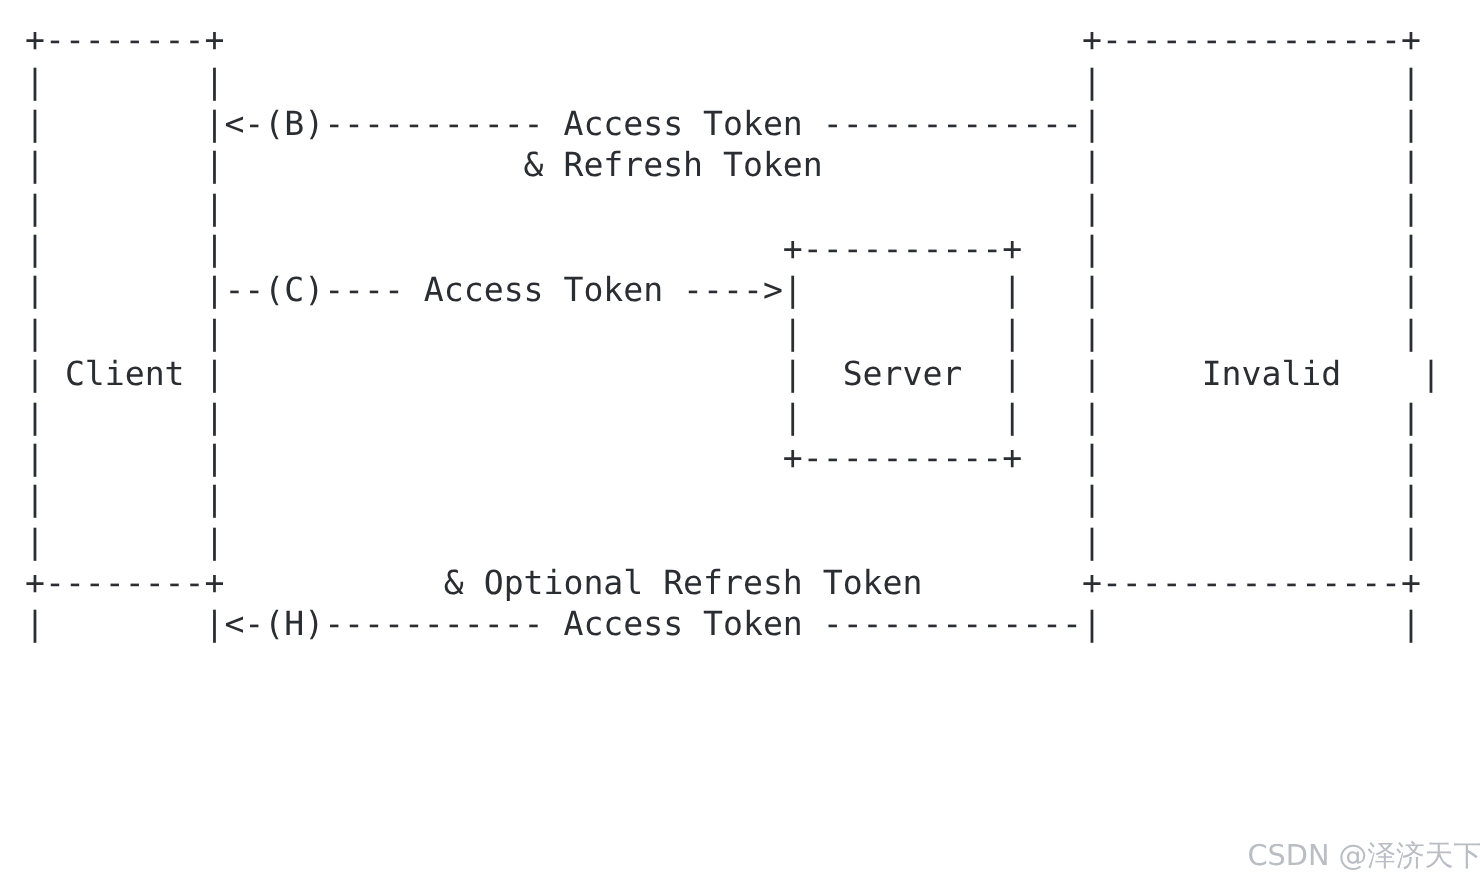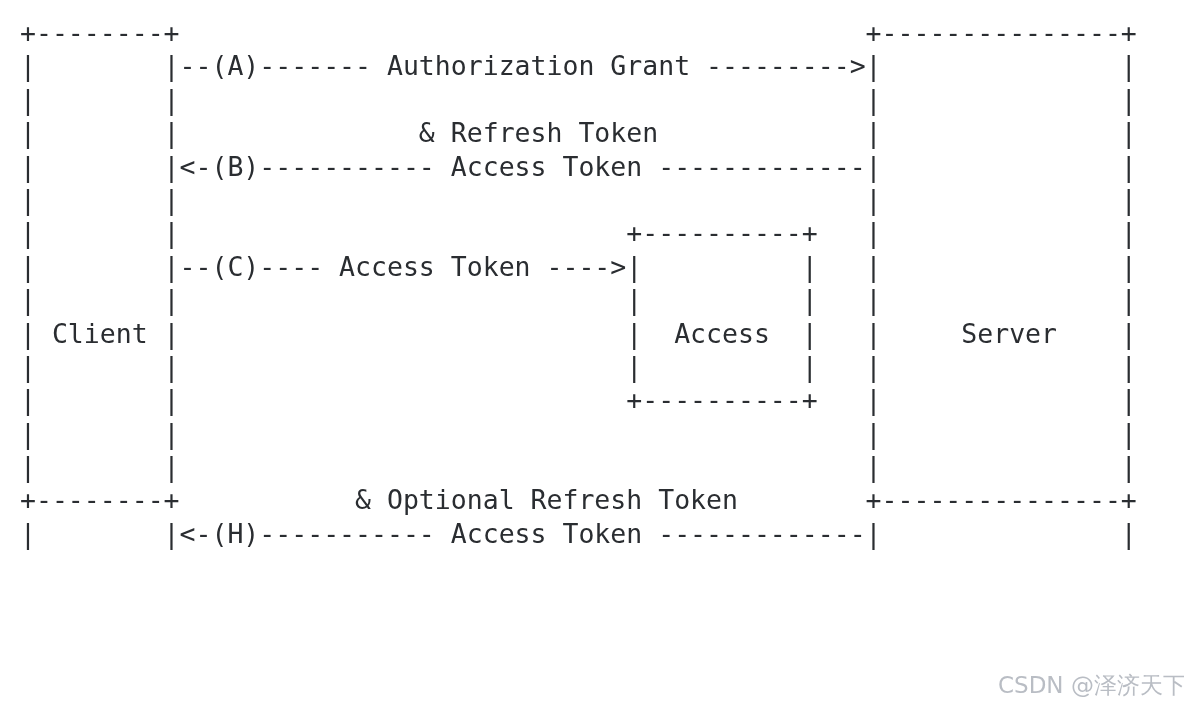--- a/index.html
+++ b/index.html
@@ -35,29 +35,28 @@
     line-height: 28px;
     white-space: nowrap;
     user-select: none;
   }
 </style>
 </head>
 <body>
 
 <div class="ascii-diagram">
   <div class="row">+--------+                                           +---------------+</div>
-  <div class="row">|        |--(A)------- Authorization Grant ---------&gt;|               |</div>
   <div class="row">|        |                                           |               |</div>
+  <div class="row">|        |&lt;-(B)----------- Access Token -------------|               |</div>
   <div class="row">|        |               &amp; Refresh Token             |               |</div>
-  <div class="row">|        |&lt;-(B)----------- Access Token -------------|               |</div>
   <div class="row">|        |                                           |               |</div>
   <div class="row">|        |                            +----------+   |               |</div>
   <div class="row">|        |--(C)---- Access Token ----&gt;|          |   |               |</div>
   <div class="row">|        |                            |          |   |               |</div>
-  <div class="row">| Client |                            |  Access  |   |     Server    |</div>
+  <div class="row">| Client |                            |  Server  |   |     Invalid    |</div>
   <div class="row">|        |                            |          |   |               |</div>
   <div class="row">|        |                            +----------+   |               |</div>
   <div class="row">|        |                                           |               |</div>
   <div class="row">|        |                                           |               |</div>
   <div class="row">+--------+           &amp; Optional Refresh Token        +---------------+</div>
   <div class="row">|        |&lt;-(H)----------- Access Token -------------|               |</div>
 </div>
 
 <div class="watermark">CSDN @泽济天下</div>
 

